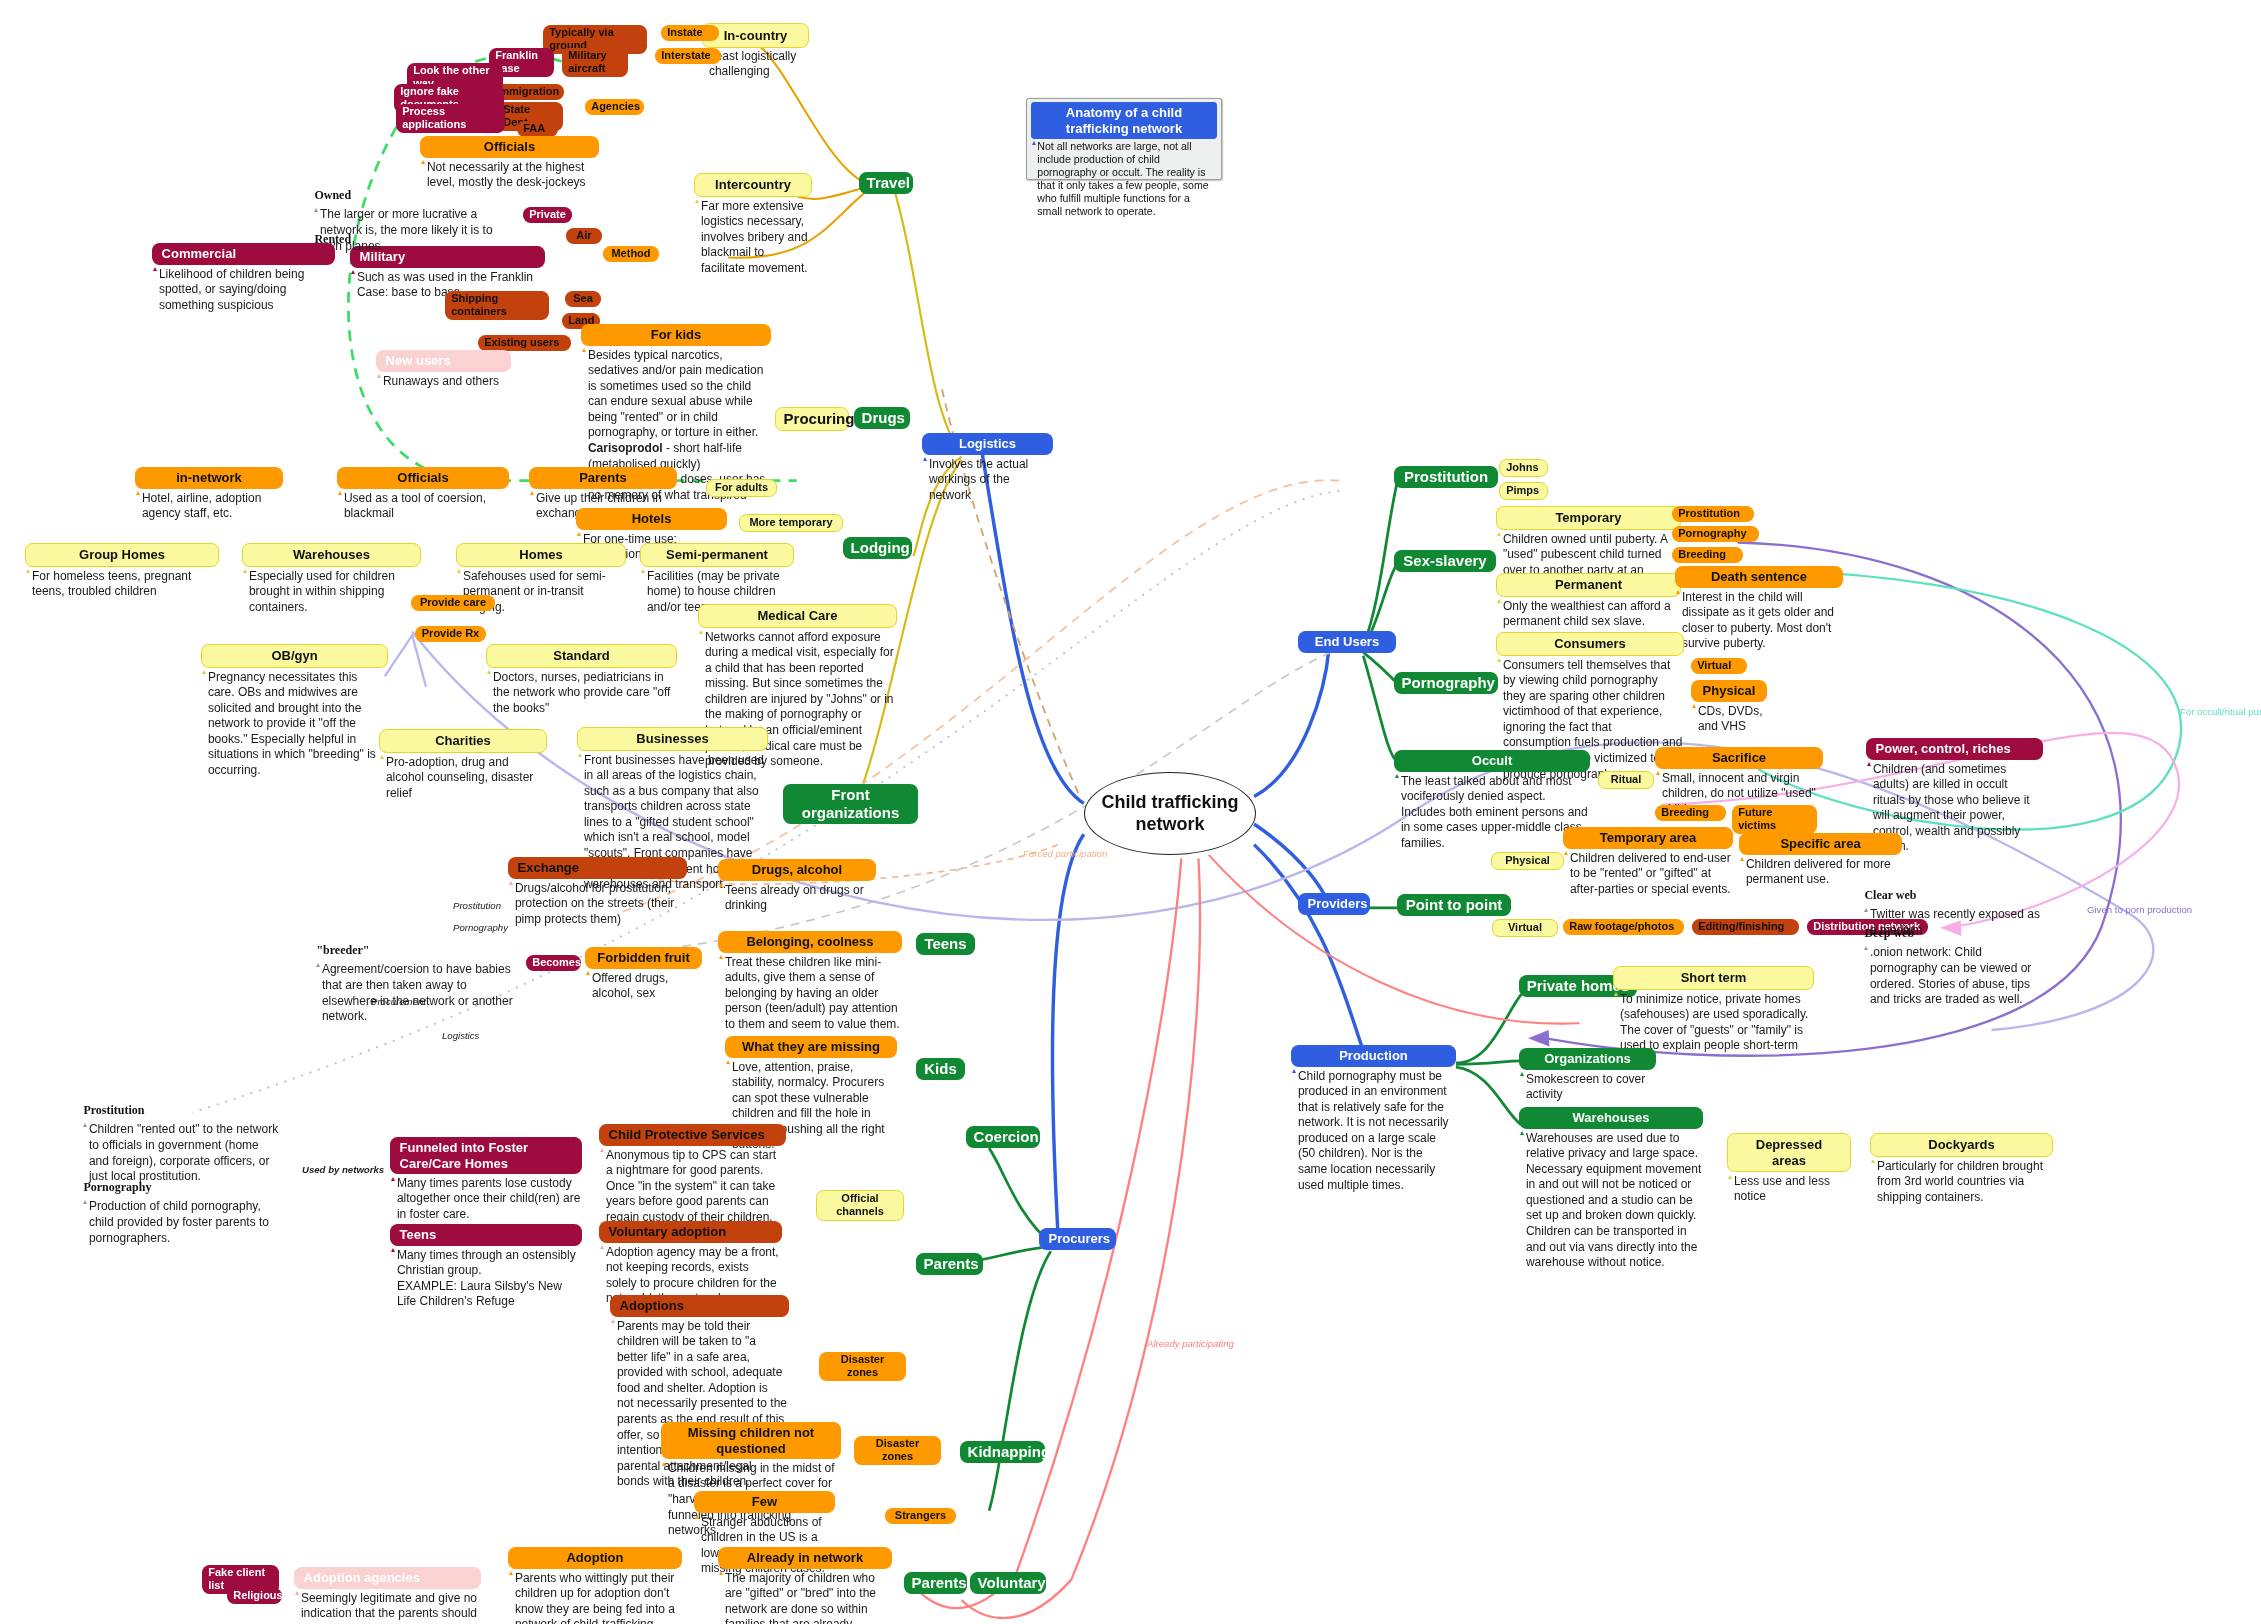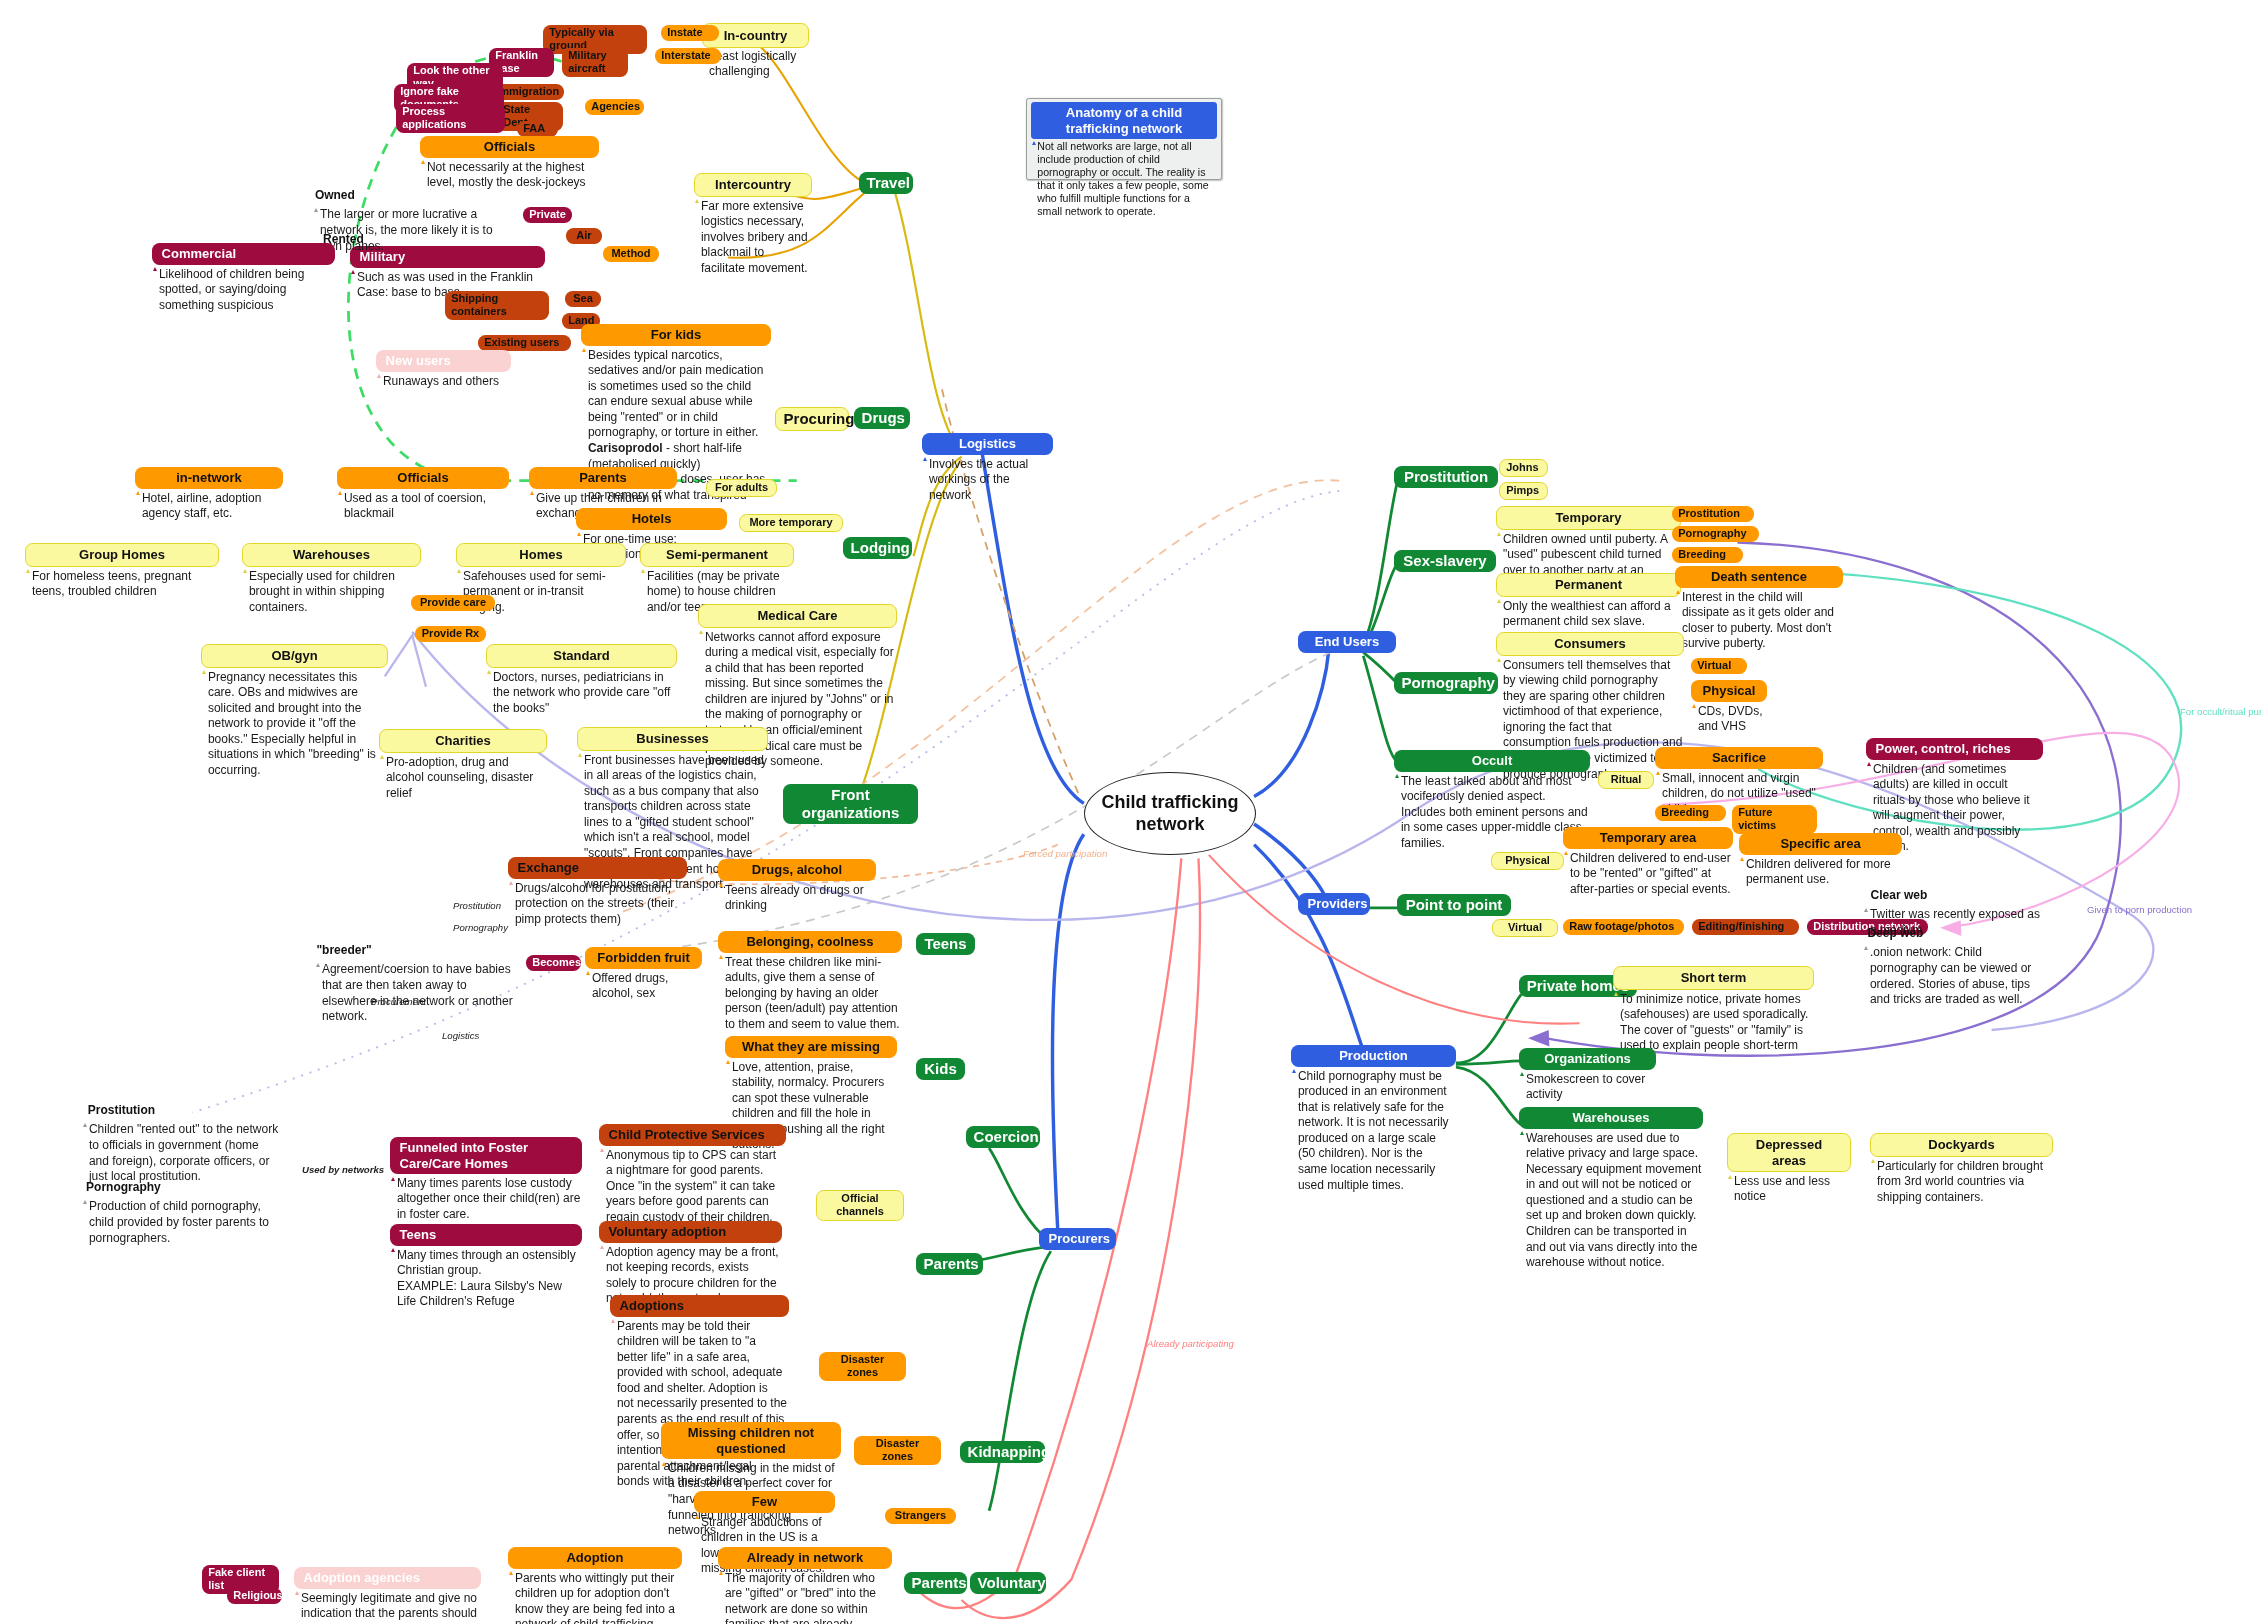--- a/index.html
+++ b/index.html
@@ -31,21 +31,21 @@
   .note b{font-weight:bold;}
 
   
   .c-orange   .cap{background:#ff9900;color:#111111;}
   .c-yellow   .cap{background:#fbf9a0;color:#111111;border:1px solid #e3d62a;}
   .c-pink     .cap{background:#c2410c;color:#111111;}
   .c-pinkw    .cap{background:#fbd2d2;color:#ffffff;}
   .c-maroon   .cap{background:#9e0b3f;color:#ffffff;}
   .c-green    .cap{background:#118833;color:#ffffff;}
   .c-blue     .cap{background:#2f5fe0;color:#ffffff;}
-  .c-plain    .cap{background:transparent;color:#111111;padding-left:1.4px;text-align:center;}
+  .c-plain    .cap{background:transparent;color:#111111;padding-left:1.4px;text-align:left;font-family:Liberation Serif, serif;}
 
   .c-orange .note::before{border-bottom-color:#ff9900;}
   .c-yellow .note::before{border-bottom-color:#ddd13a;}
   .c-pink   .note::before,.c-pinkw .note::before{border-bottom-color:#f0a9a9;}
   .c-maroon .note::before{border-bottom-color:#9e0b3f;}
   .c-green  .note::before{border-bottom-color:#118833;}
   .c-blue   .note::before{border-bottom-color:#2f5fe0;}
   .c-plain  .note::before{border-bottom-color:#999999;}
   .sm .cap{font-size:15px;padding:2.1px 7.6px;}
   .xs .cap{font-size:11px;padding:1.4px 6.2px;}

